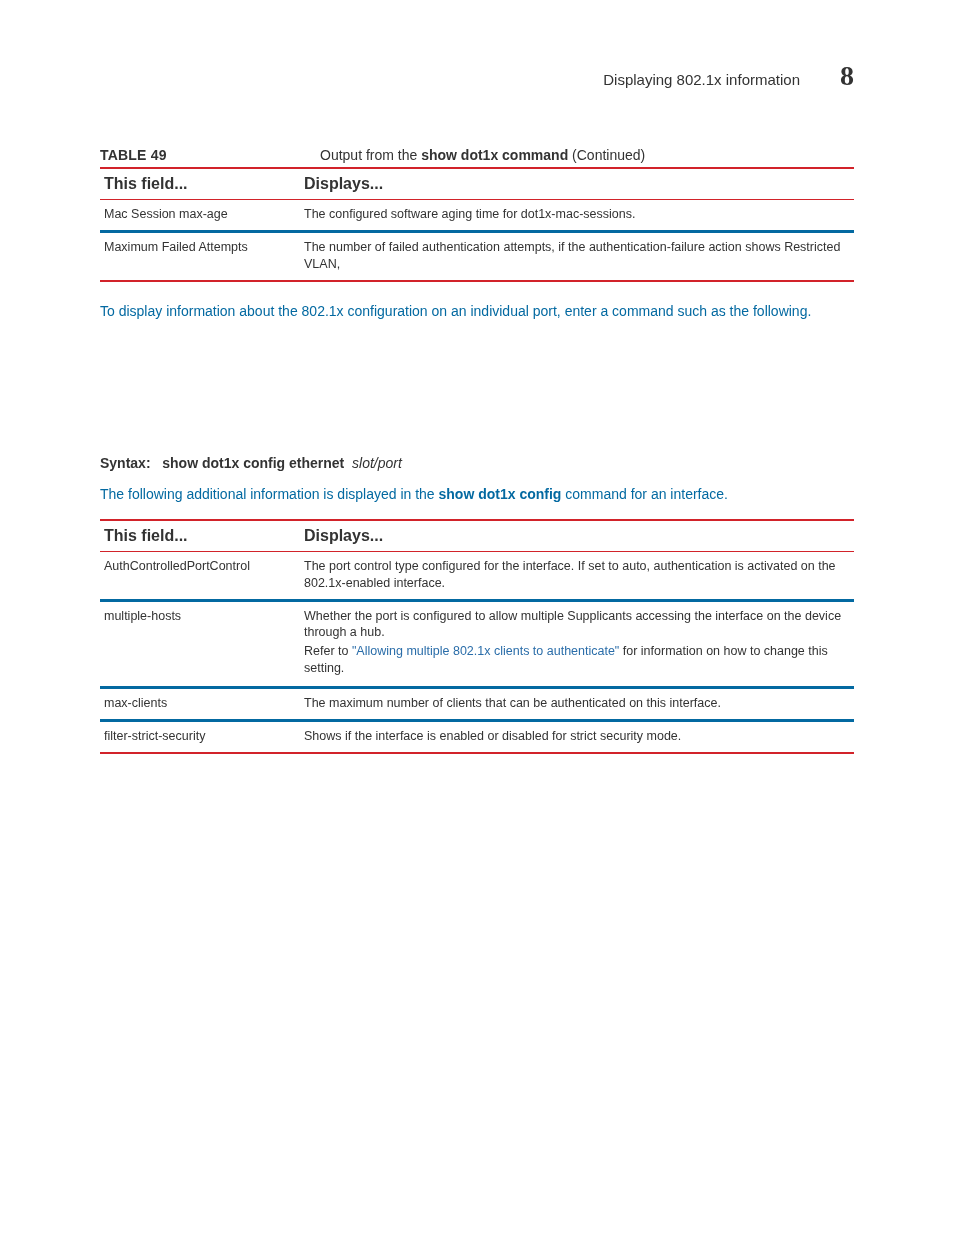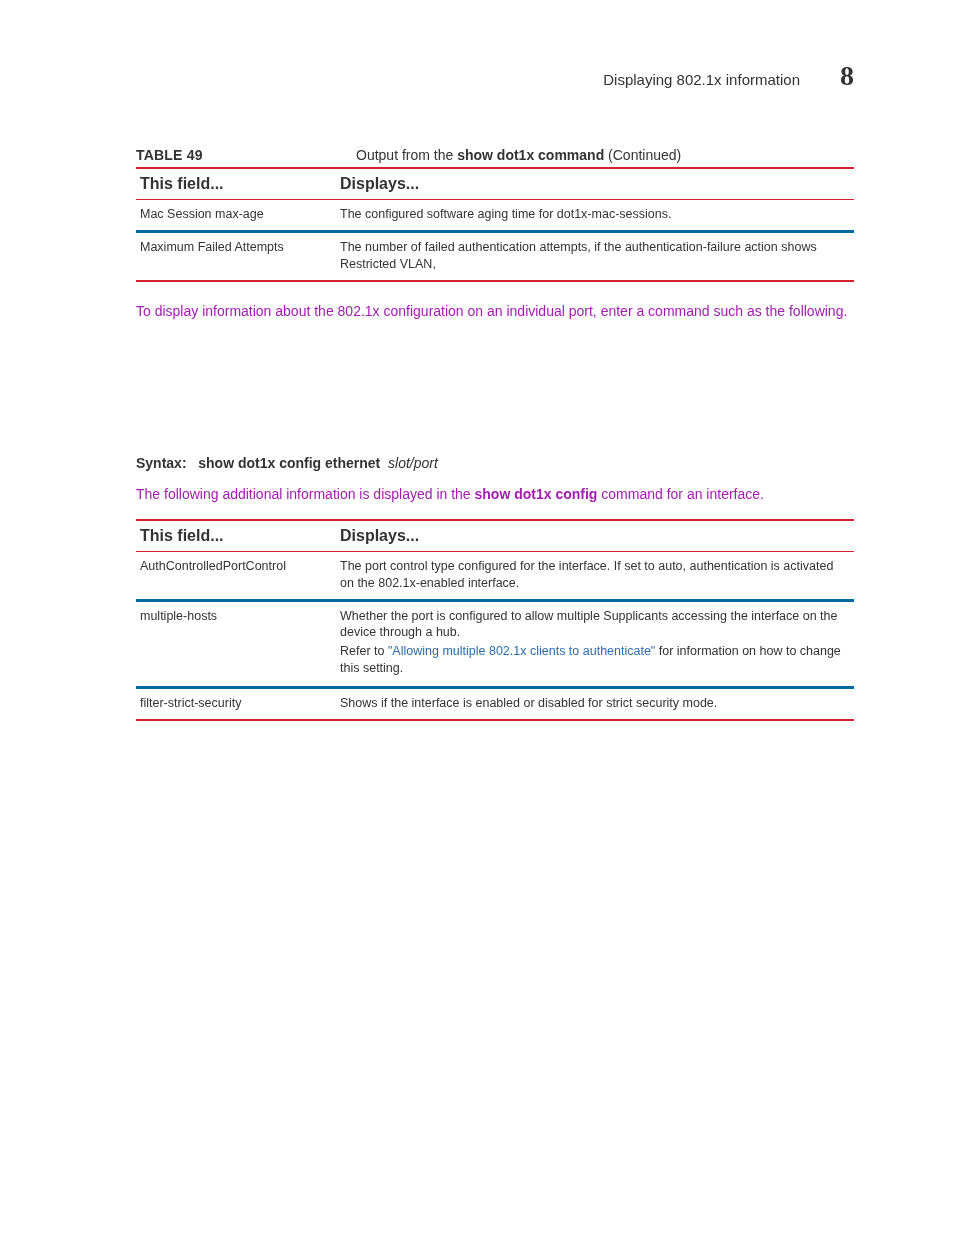--- a/index.html
+++ b/index.html
@@ -6,21 +6,20 @@
     body {
       font-family: Arial, Helvetica, sans-serif;
       width: 954px;
       height: 1235px;
       background: #fff;
       color: #333;
       position: relative;
     }
     .page {
       padding: 60px 100px 60px 100px;
-      margin-left: 36px;
     }
     .header {
       display: flex;
       justify-content: flex-end;
       align-items: baseline;
       gap: 40px;
       margin-bottom: 55px;
     }
     .header-title {
       font-size: 15px;
@@ -75,21 +74,21 @@
       line-height: 1.35;
       color: #333;
     }
     tbody tr:last-child td {
       border-bottom: 2px solid #d2232a;
     }
     td.col1 { width: 200px; }
     .body-text {
       font-size: 14px;
       line-height: 1.4;
-      color: #a21caf;
+      color: #0369a1;
       margin-bottom: 14px;
     }
     .gap-large { height: 120px; }
     .syntax-line {
       font-size: 14px;
       margin-bottom: 14px;
     }
     .syntax-line .slabel { font-weight: bold; }
     .syntax-line .scmd { font-weight: bold; }
     .syntax-line .sarg { font-style: italic; font-weight: normal; }
@@ -162,19 +161,23 @@
       <tr>
         <td class="col1">multiple-hosts</td>
         <td class="cell-multi">
           <p>Whether the port is configured to allow multiple Supplicants accessing the interface on the device through a hub.</p>
           <p>
             <span>Refer to </span><span class="link-text">"Allowing multiple 802.1x clients to authenticate"</span><span> for information on how to change this setting.</span>
           </p>
         </td>
       </tr>
       <tr>
+        <td class="col1">max-clients</td>
+        <td>The maximum number of clients that can be authenticated on this interface.</td>
+      </tr>
+      <tr>
         <td class="col1">filter-strict-security</td>
         <td>Shows if the interface is enabled or disabled for strict security mode.</td>
       </tr>
     </tbody>
   </table>
 
 </div>
 
 </body></html>

